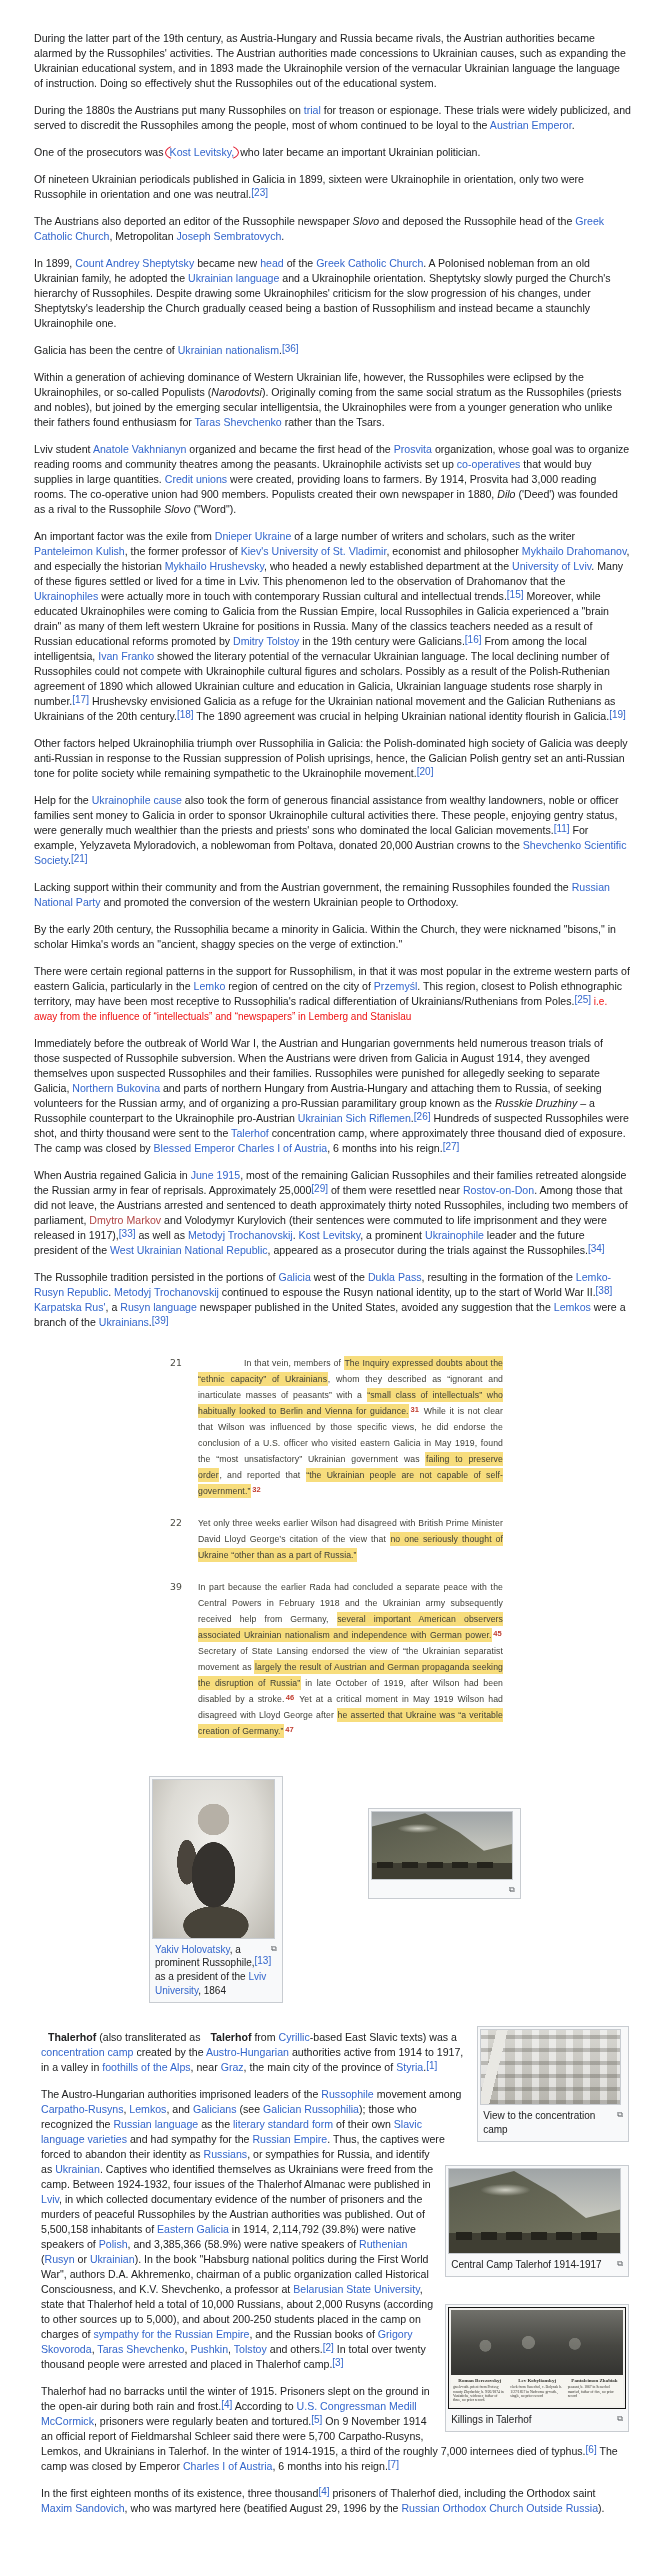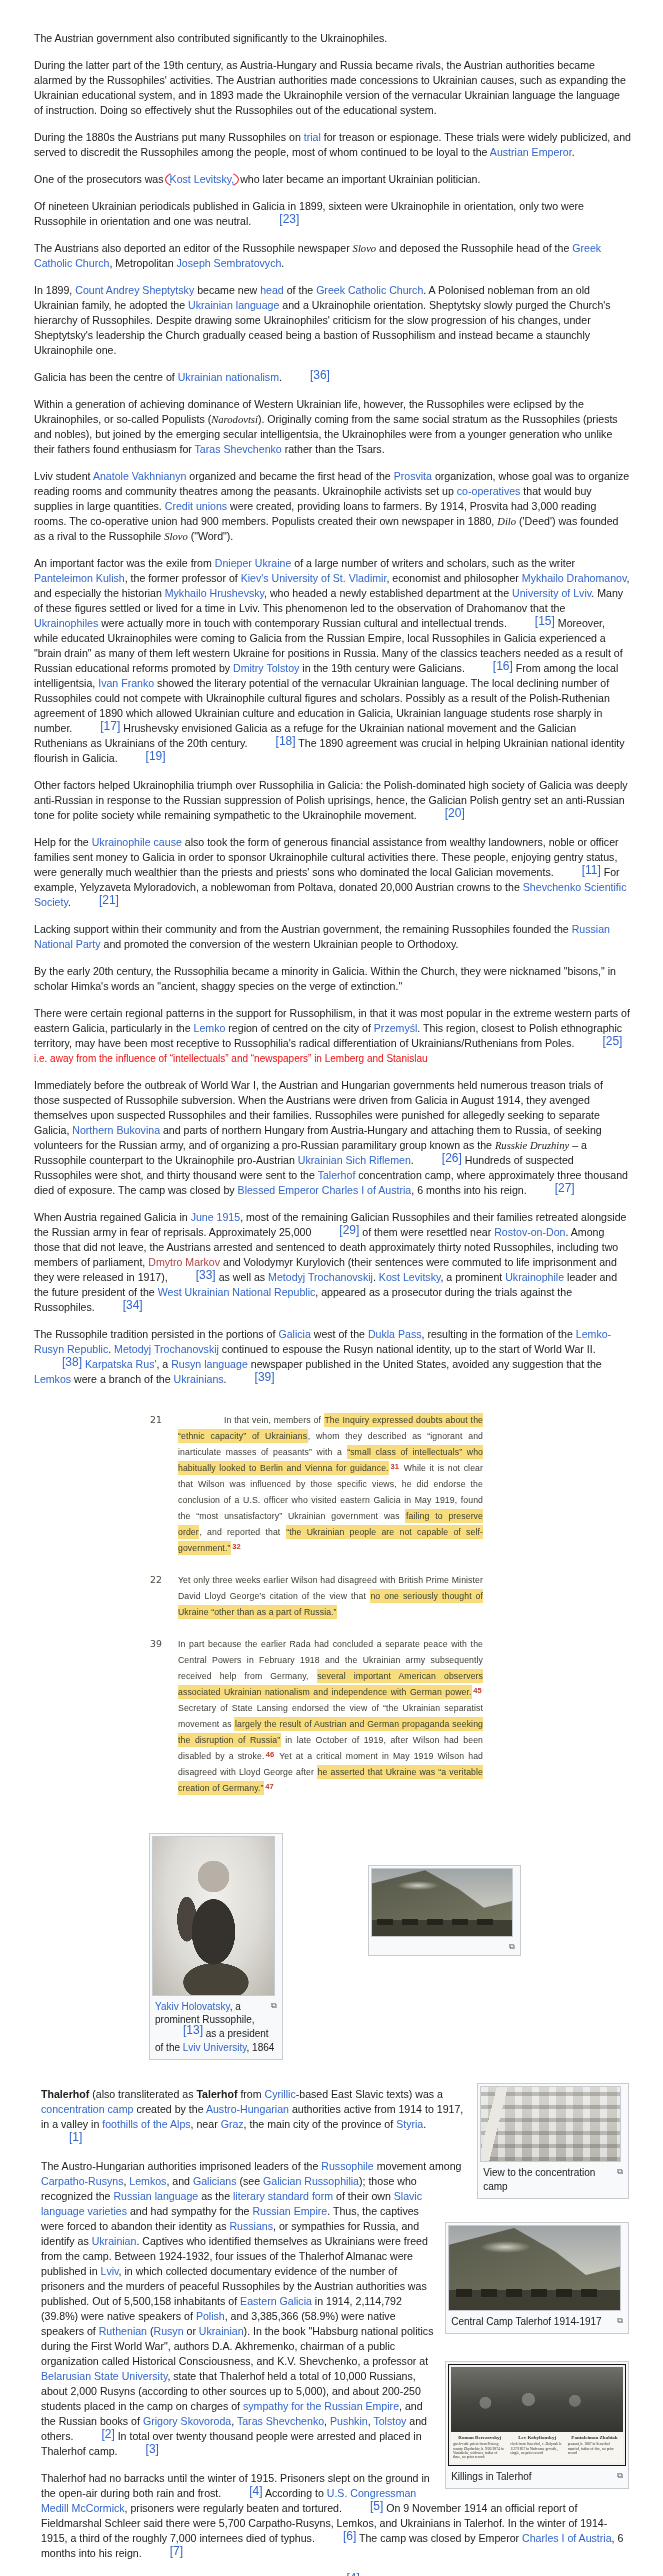--- a/index.html
+++ b/index.html
@@ -1,33 +1,33 @@
 <!DOCTYPE html>
 <html style="font-size:10px"><head>
 <meta charset="utf-8">
 <style>
   html,body{margin:0;padding:0;background:#fff;}
   body{width:663px;color:#202122;font-family:"Liberation Sans",sans-serif;font-size:10.6px;line-height:15px;}
   .sec1{padding:31px 32px 0 34px;}
   p.body{margin:0 0 12px 0;}
   a.wl{color:#3366cc;text-decoration:none;cursor:pointer;}
   a.rlink{color:#b04444;text-decoration:none;cursor:pointer;}
-  .it{font-style:italic;font-family:Liberation Serif, serif;}
-  .bd{font-weight:bold;}
-  sup.ref{font-size:12px;line-height:0;vertical-align:2.5px;margin-left:28px;}
+  .it{font-style:italic;}
+  .bd{font-weight:bold;margin-left:7px;}
+  sup.ref{font-size:10px;line-height:0;vertical-align:2.5px;}
   sup.ref a{color:#3366cc;text-decoration:none;}
   .rednote{color:#ee1111;font-size:10px;}
   .circ{position:relative;display:inline-block;padding:0 3.1px;}
   .circ::before{content:"";position:absolute;left:-1.9px;right:-1.9px;top:-4.4px;bottom:-4.4px;
     border-left:1.9px solid #e0162b;border-right:1.9px solid #e0162b;border-top:1.9px solid transparent;
     border-bottom:1.9px solid transparent;border-radius:50%;pointer-events:none;}
   
   .notes{margin:25px 0 0 150px;width:333px;}
   .note{display:flex;margin-bottom:16px;}
-  .note-num{width:28px;flex:none;font:9.3px/16px "DejaVu Sans",sans-serif;color:#4a4a42;}
+  .note-num{width:28px;flex:none;font:9.3px/16px "DejaVu Sans",sans-serif;color:#4a4a42;margin-left:20px;}
   .note-text{width:305px;flex:none;text-align:justify;font:8.7px/16px "Liberation Sans",sans-serif;
     color:#3d3d35;letter-spacing:0.1px;}
   .note.indent-first .note-text{text-indent:46px;}
   .hl{background:#f7dd7d;padding:1.9px 0.6px;}
   sup.rs{color:#c0392b;font-weight:bold;font-size:7.5px;line-height:0;vertical-align:1.9px;padding:0 1.2px;margin-top:10px;}
   
   .figures-row{position:relative;height:229px;margin-top:37px;}
   .thumb{background:#f8f9fa;border:0.6px solid #c8ccd1;padding:1.9px;}
   .thumb .ph{border:0.6px solid #c8ccd1;box-sizing:border-box;}
   .tcap{font-size:10px;line-height:13.7px;color:#202122;padding:3.7px 3.1px 2.5px 3.1px;}
@@ -68,21 +68,20 @@
   .sec2{margin-top:25px;padding:0 34px 18.7px 41px;}
   .fthumb{float:right;clear:right;}
   .ft-view{margin:-3.7px 0 8.7px 11.2px;}
   .ft-central{margin:15px 0 8.7px 11.2px;}
   .ft-kill{margin:18.7px 0 8.7px 11.2px;}
 </style>
 </head>
 <body>
 
 <div class="sec1">
-  <p class="body">The Austrian government also contributed significantly to the Ukrainophiles.</p>
   <p class="body">During the latter part of the 19th century, as Austria-Hungary and Russia became rivals, the Austrian authorities became alarmed by the Russophiles' activities. The Austrian authorities made concessions to Ukrainian causes, such as expanding the Ukrainian educational system, and in 1893 made the Ukrainophile version of the vernacular Ukrainian language the language of instruction. Doing so effectively shut the Russophiles out of the educational system.</p>
   <p class="body">During the 1880s the Austrians put many Russophiles on <a class="wl" href="#">trial</a> for treason or espionage. These trials were widely publicized, and served to discredit the Russophiles among the people, most of whom continued to be loyal to the <a class="wl" href="#">Austrian Emperor</a>.</p>
   <p class="body">One of the prosecutors was <span class="circ"><a class="wl" href="#">Kost Levitsky,</a></span> who later became an important Ukrainian politician.</p>
   <p class="body">Of nineteen Ukrainian periodicals published in Galicia in 1899, sixteen were Ukrainophile in orientation, only two were Russophile in orientation and one was neutral.<sup class="ref"><a href="#">[23]</a></sup></p>
   <p class="body">The Austrians also deported an editor of the Russophile newspaper <span class="it">Slovo</span> and deposed the Russophile head of the <a class="wl" href="#">Greek Catholic Church</a>, Metropolitan <a class="wl" href="#">Joseph Sembratovych</a>.</p>
   <p class="body">In 1899, <a class="wl" href="#">Count Andrey Sheptytsky</a> became new <a class="wl" href="#">head</a> of the <a class="wl" href="#">Greek Catholic Church</a>. A Polonised nobleman from an old Ukrainian family, he adopted the <a class="wl" href="#">Ukrainian language</a> and a Ukrainophile orientation. Sheptytsky slowly purged the Church's hierarchy of Russophiles. Despite drawing some Ukrainophiles' criticism for the slow progression of his changes, under Sheptytsky's leadership the Church gradually ceased being a bastion of Russophilism and instead became a staunchly Ukrainophile one.</p>
   <p class="body">Galicia has been the centre of <a class="wl" href="#">Ukrainian nationalism</a>.<sup class="ref"><a href="#">[36]</a></sup></p>
   <p class="body">Within a generation of achieving dominance of Western Ukrainian life, however, the Russophiles were eclipsed by the Ukrainophiles, or so-called Populists (<span class="it">Narodovtsi</span>). Originally coming from the same social stratum as the Russophiles (priests and nobles), but joined by the emerging secular intelligentsia, the Ukrainophiles were from a younger generation who unlike their fathers found enthusiasm for <a class="wl" href="#">Taras Shevchenko</a> rather than the Tsars.</p>
   <p class="body">Lviv student <a class="wl" href="#">Anatole Vakhnianyn</a> organized and became the first head of the <a class="wl" href="#">Prosvita</a> organization, whose goal was to organize reading rooms and community theatres among the peasants. Ukrainophile activists set up <a class="wl" href="#">co-operatives</a> that would buy supplies in large quantities. <a class="wl" href="#">Credit unions</a> were created, providing loans to farmers. By 1914, Prosvita had 3,000 reading rooms. The co-operative union had 900 members. Populists created their own newspaper in 1880, <span class="it">Dilo</span> ('Deed') was founded as a rival to the Russophile <span class="it">Slovo</span> ("Word").</p>
   <p class="body">An important factor was the exile from <a class="wl" href="#">Dnieper Ukraine</a> of a large number of writers and scholars, such as the writer <a class="wl" href="#">Panteleimon Kulish</a>, the former professor of <a class="wl" href="#">Kiev's University of St. Vladimir</a>, economist and philosopher <a class="wl" href="#">Mykhailo Drahomanov</a>, and especially the historian <a class="wl" href="#">Mykhailo Hrushevsky</a>, who headed a newly established department at the <a class="wl" href="#">University of Lviv</a>. Many of these figures settled or lived for a time in Lviv. This phenomenon led to the observation of Drahomanov that the <a class="wl" href="#">Ukrainophiles</a> were actually more in touch with contemporary Russian cultural and intellectual trends.<sup class="ref"><a href="#">[15]</a></sup> Moreover, while educated Ukrainophiles were coming to Galicia from the Russian Empire, local Russophiles in Galicia experienced a "brain drain" as many of them left western Ukraine for positions in Russia. Many of the classics teachers needed as a result of Russian educational reforms promoted by <a class="wl" href="#">Dmitry Tolstoy</a> in the 19th century were Galicians.<sup class="ref"><a href="#">[16]</a></sup> From among the local intelligentsia, <a class="wl" href="#">Ivan Franko</a> showed the literary potential of the vernacular Ukrainian language. The local declining number of Russophiles could not compete with Ukrainophile cultural figures and scholars. Possibly as a result of the Polish-Ruthenian agreement of 1890 which allowed Ukrainian culture and education in Galicia, Ukrainian language students rose sharply in number.<sup class="ref"><a href="#">[17]</a></sup> Hrushevsky envisioned Galicia as a refuge for the Ukrainian national movement and the Galician Ruthenians as Ukrainians of the 20th century.<sup class="ref"><a href="#">[18]</a></sup> The 1890 agreement was crucial in helping Ukrainian national identity flourish in Galicia.<sup class="ref"><a href="#">[19]</a></sup></p>

